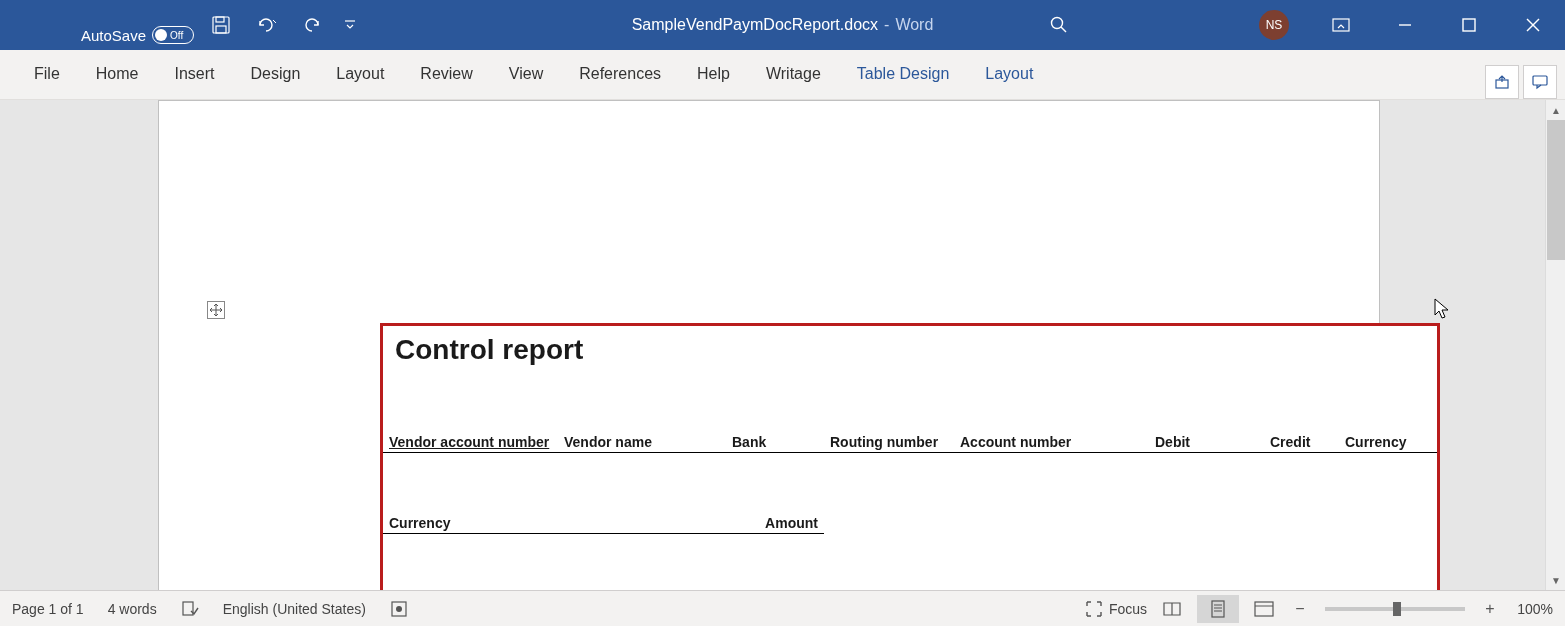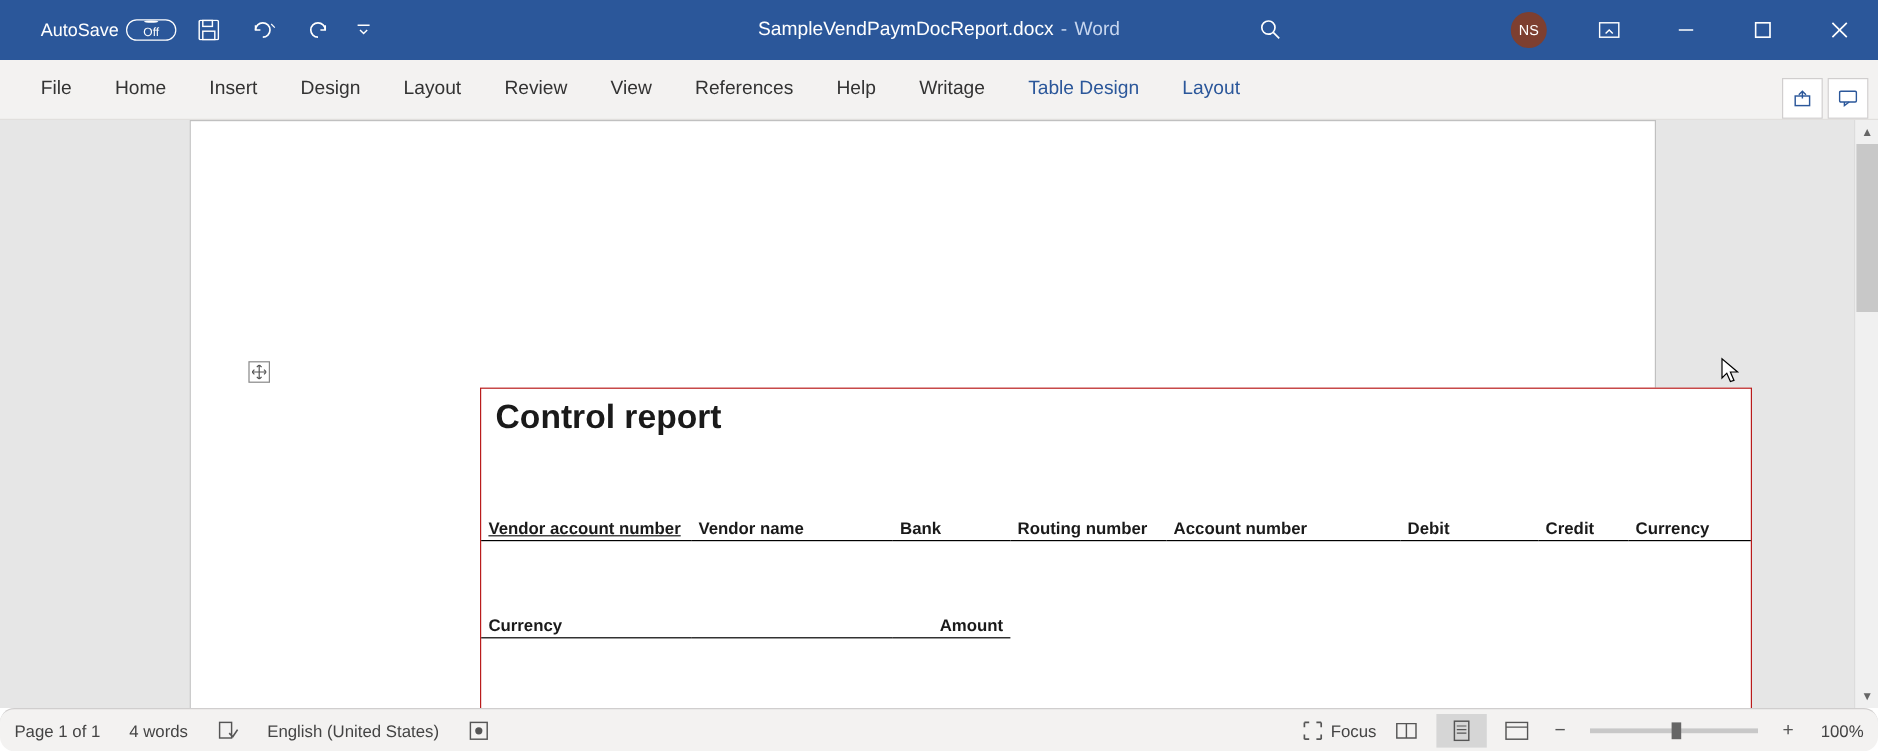--- a/index.html
+++ b/index.html
@@ -8,26 +8,26 @@
 
 .title-bar {
   height: 50px;
   background: #2b579a;
   color: #fff;
   display: flex;
   align-items: center;
   position: relative;
   font-size: 14px;
 }
-.title-left { display: flex; align-items: center; gap: 8px; padding-left: 34px; }
+.title-left { display: flex; align-items: flex-end; gap: 8px; padding-left: 34px; margin-left: 47px; }
 .autosave { display: flex; align-items: center; gap: 6px; font-size: 15px; }
 .toggle {
   width: 42px; height: 18px; border: 1px solid #fff; border-radius: 9px;
   display: flex; align-items: center; padding: 0 2px;
-  font-size: 10px; color: #fff; justify-content: flex-start; gap: 3px; flex-direction: column;
+  font-size: 10px; color: #fff; justify-content: flex-start; gap: 3px;
 }
 .toggle-dot { width: 12px; height: 12px; background: #fff; border-radius: 50%; }
 .toggle-text { font-size: 10px; }
 .qat-btn {
   width: 38px; height: 38px; display: flex; align-items: center; justify-content: center;
   color: #fff; fill: #fff; stroke: #fff;
 }
 .title-center {
   position: absolute; left: 50%; transform: translateX(-50%);
   font-size: 16px; display: flex; gap: 6px; align-items: center;
@@ -113,23 +113,23 @@
   left: 207px; top: 201px;
   width: 18px; height: 18px;
   border: 1px solid #888;
   background: #fff;
   display: flex; align-items: center; justify-content: center;
 }
 .table-handle svg { stroke: #555; }
 
 .doc-table {
   position: absolute;
-  left: 241px; top: 222px;
+  left: 221px; top: 222px;
   width: 1060px;
-  border: 1px solid #b91c1c;
+  border: 3px solid #b91c1c;
   background: #fff;
 }
 .title-row td {
   padding: 8px 12px 4px;
 }
 .doc-title {
   font-size: 28px; font-weight: 700; color: #1a1a1a;
 }
 .spacer-row td { height: 62px; }
 .header-row td {
@@ -158,21 +158,20 @@
 .status-bar {
   height: 36px;
   background: #f3f2f1;
   border-top: 1px solid #d0cece;
   display: flex;
   align-items: center;
   font-size: 14px;
   color: #444;
   padding: 0 12px;
   justify-content: space-between;
-  border-radius: 12px;
 }
 .status-left { display: flex; align-items: center; gap: 24px; }
 .status-item { display: flex; align-items: center; gap: 6px; }
 .status-right { display: flex; align-items: center; gap: 4px; }
 .view-btn {
   width: 42px; height: 28px; display: flex; align-items: center; justify-content: center;
 }
 .view-btn.active { background: #d6d6d6; }
 .zoom-slider {
   width: 140px; height: 4px; background: #c8c8c8; position: relative; margin: 0 10px;

